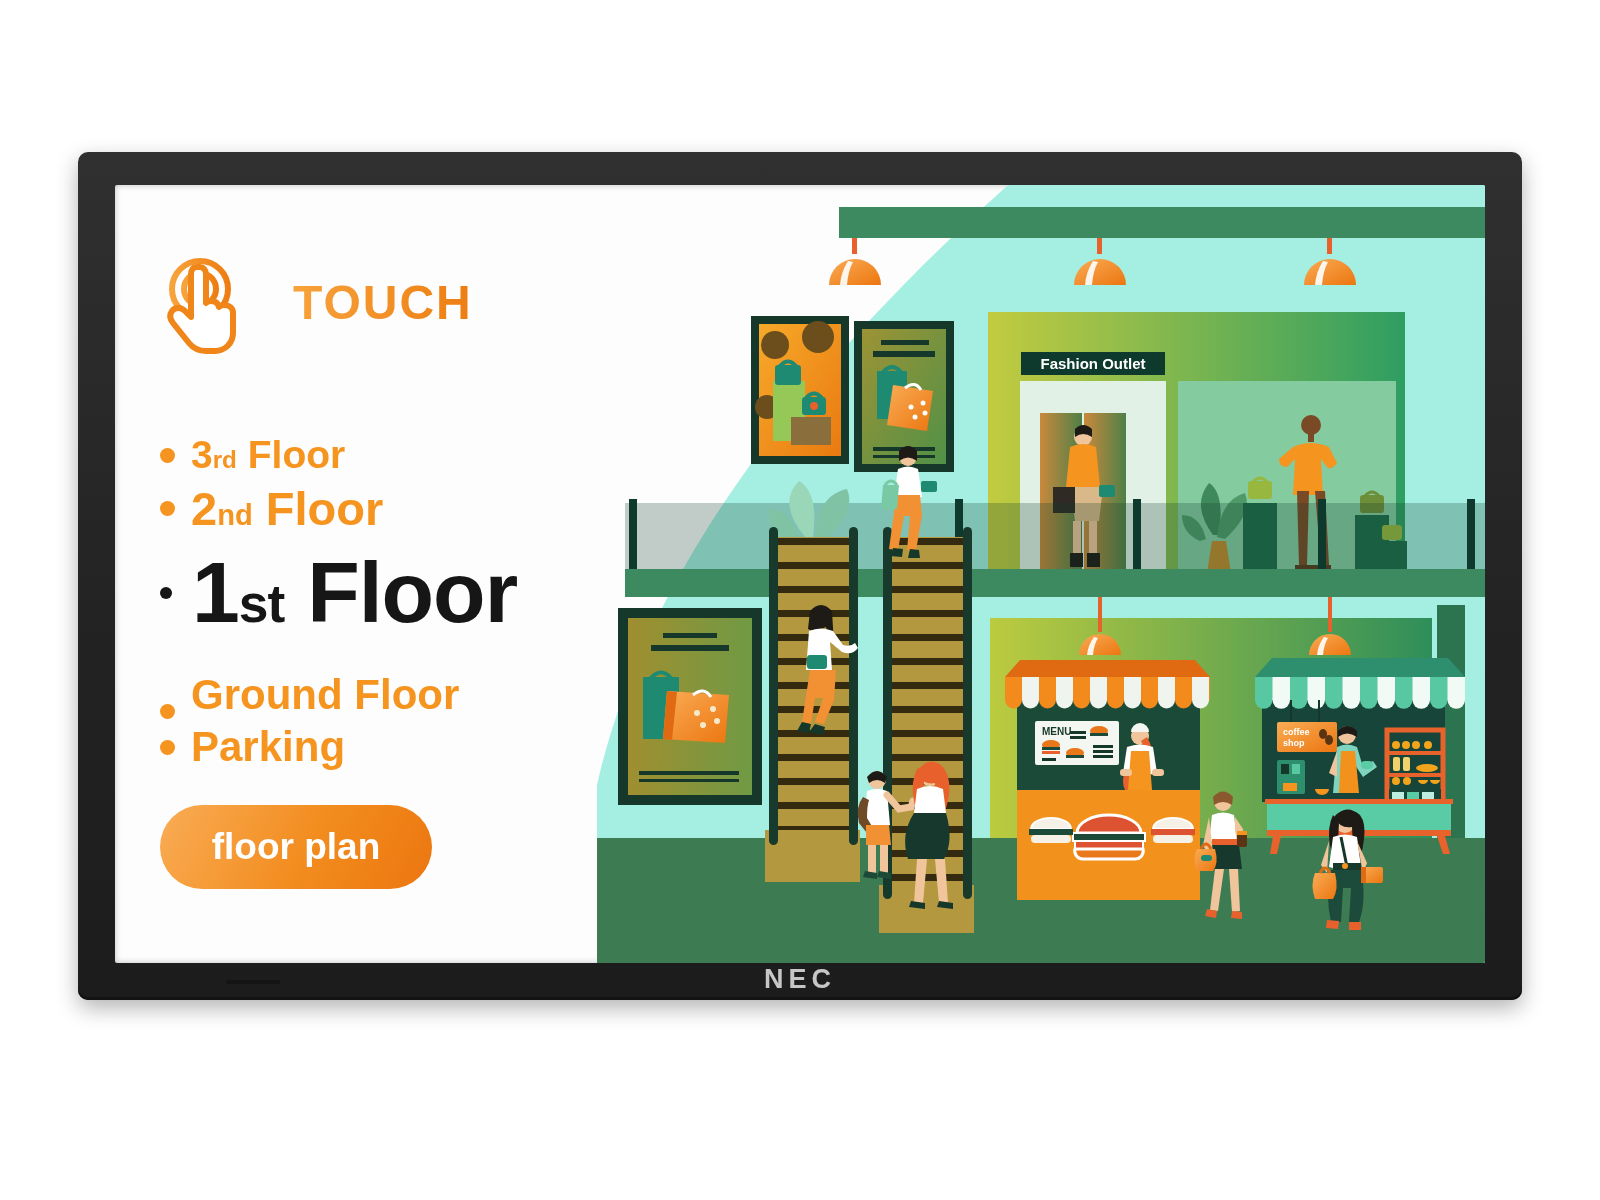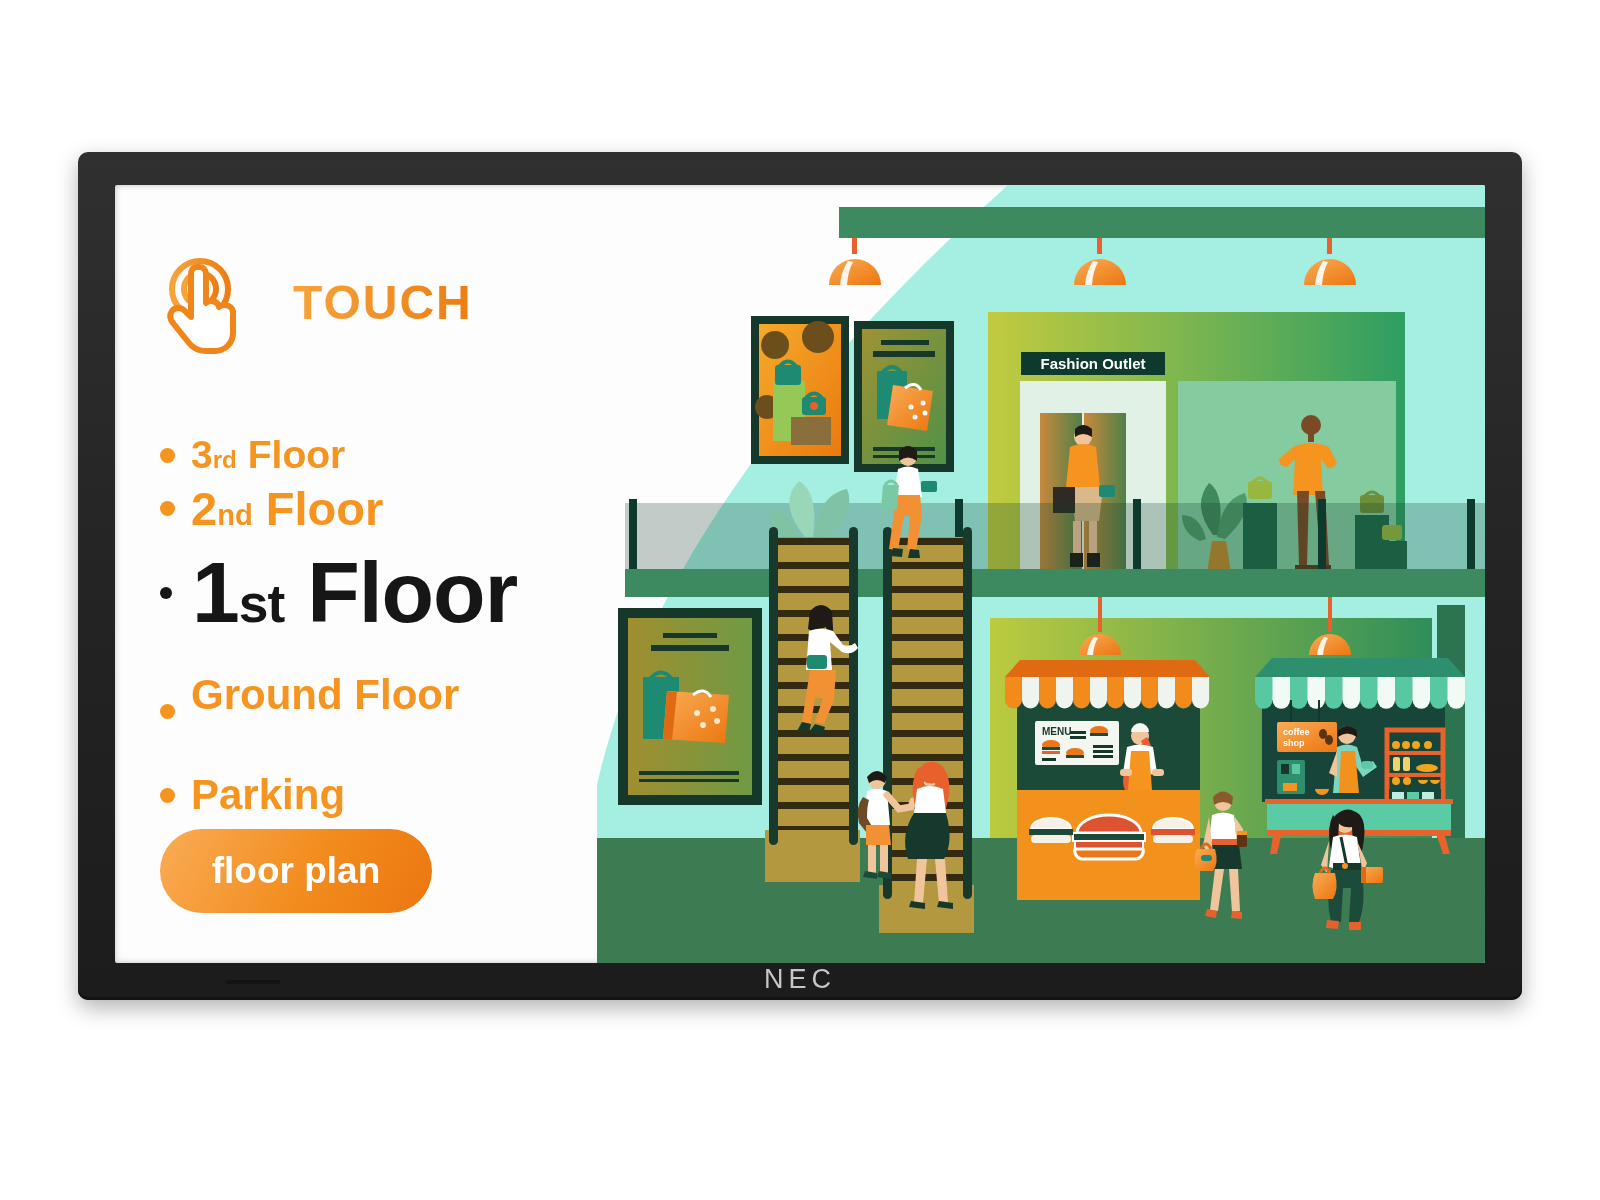--- a/index.html
+++ b/index.html
@@ -14,27 +14,27 @@
   .menu{position:absolute;left:0;top:0;width:482px;height:1012px;z-index:2;}
   .touch-wrap{position:absolute;left:38px;top:66px;width:330px;height:112px;}
   .floor-row{position:absolute;left:45px;display:flex;align-items:center;color:#F5941F;font-weight:bold;}
   .floor-row .dot{width:15px;height:15px;border-radius:50%;background:#F5941F;margin-right:16px;flex:0 0 auto;}
   .floor-row .txt{display:flex;align-items:baseline;white-space:pre;}
   .row-3rd{top:248px;font-size:39px;}
   .row-2nd{top:296px;font-size:47px;}
   .row-1st{top:358px;font-size:86px;color:#161616;letter-spacing:-1px;}
   .row-1st .dot{width:12px;height:12px;background:#161616;margin-right:20px;}
   .row-ground{top:486px;font-size:42px;align-items:flex-end;}
-  .row-parking{top:538px;font-size:42px;margin-top:48px;}
+  .row-parking{top:538px;font-size:42px;}
   .ord{font-size:62%;}
   .floor-plan-btn{position:absolute;left:45px;top:620px;width:272px;height:84px;border:none;cursor:pointer;
       border-radius:44px;background:linear-gradient(118deg,#F9AC55 0%,#F28C1E 55%,#EC7610 100%);
-      color:#ffffff;font-family:"Liberation Sans",sans-serif;font-weight:bold;font-size:37px;margin-top:24px;}
+      color:#ffffff;font-family:"Liberation Sans",sans-serif;font-weight:bold;font-size:37px;}
   .nec{position:absolute;left:50%;top:812px;transform:translateX(-50%);color:#c6c6c6;
-       font-weight:normal;font-size:27px;letter-spacing:5px;}
+       font-weight:bold;font-size:27px;letter-spacing:5px;}
   .ir-sensor{position:absolute;left:148px;top:828px;width:54px;height:4px;background:#141414;border-radius:2px;}
 </style>
 </head>
 <body>
 
 <div class="page">
   <div class="monitor">
     <div class="screen">
 
       <svg class="illu" width="1370" height="778" viewBox="0 0 1370 778">

